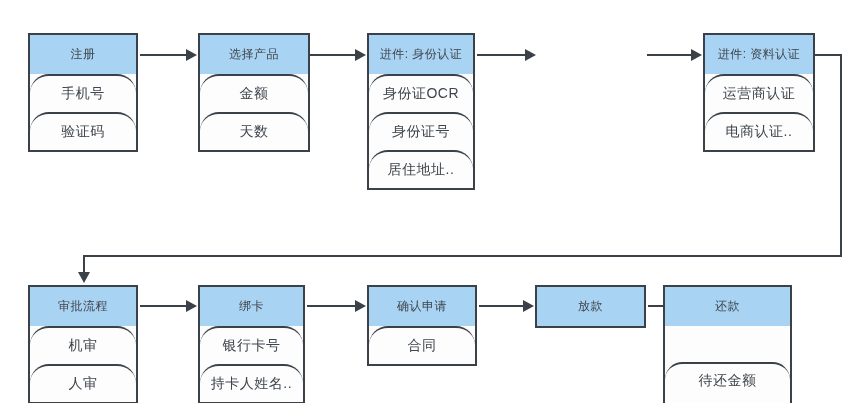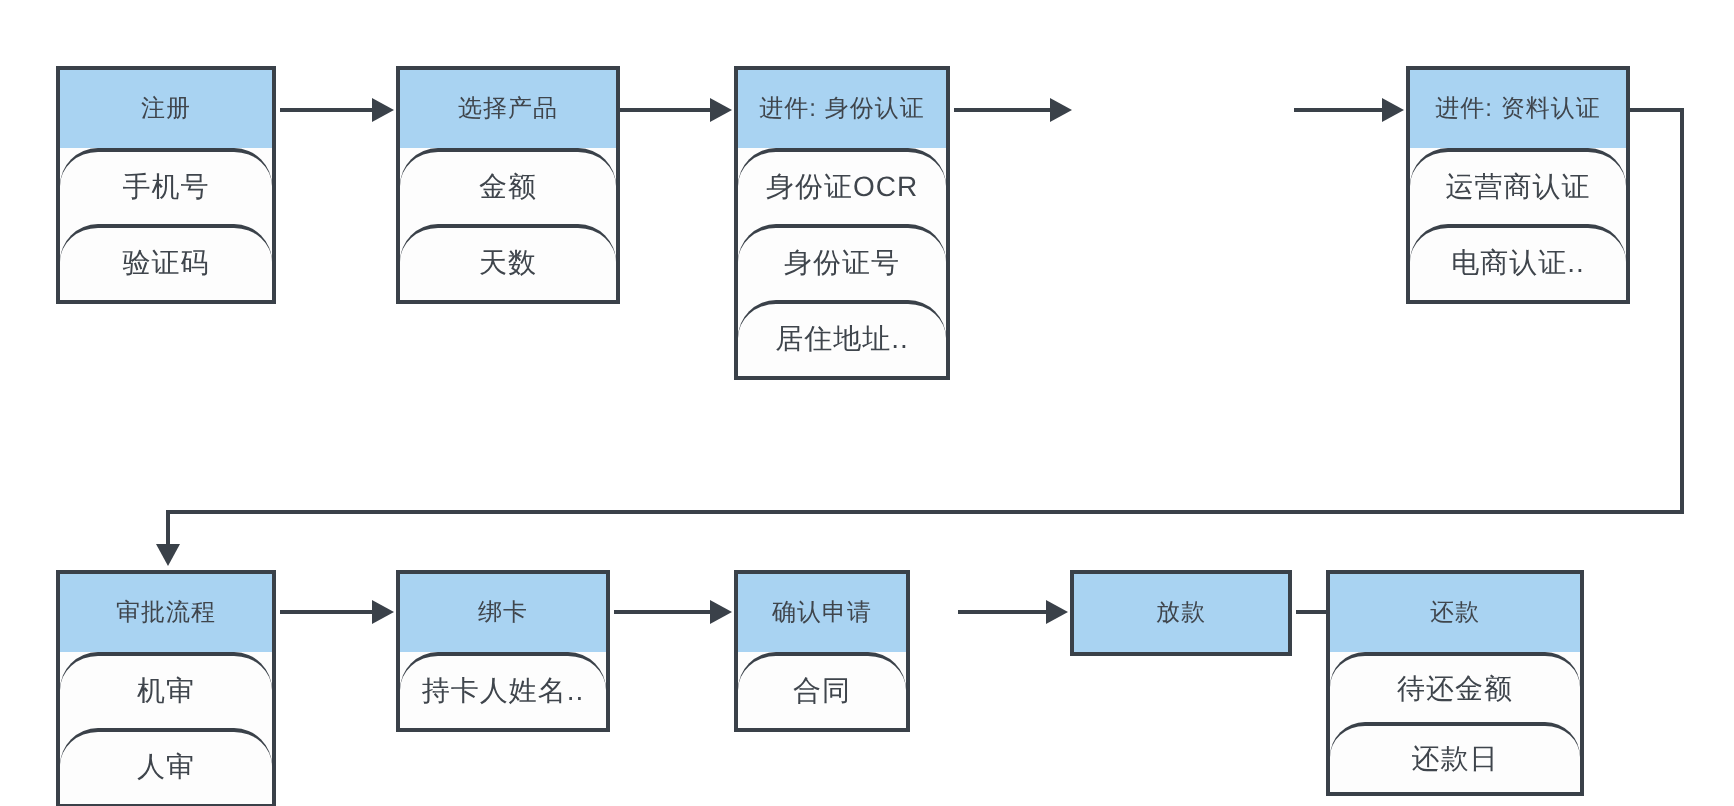--- a/index.html
+++ b/index.html
@@ -50,21 +50,21 @@
     height: 38px;
     border-top: 2px solid var(--box-border);
     display: flex;
     align-items: center;
     justify-content: center;
     font-size: 14px;
     letter-spacing: 0.5px;
     background: #fdfdfd;
     border-radius: 19px;
   }
-  .node.short .rw { height: 35px; }
+  .node.short .rw { height: 35px; margin-top: 36px; }
 </style>
 </head>
 <body>
 
 <div class="canvas">
 
   <svg class="connectors" viewBox="0 0 867 403" xmlns="http://www.w3.org/2000/svg">
 
     <g>
       <line class="cline" x1="140" y1="55" x2="186" y2="55"></line>
@@ -133,24 +133,25 @@
   </div>
 
   <div class="node" style="left:703px; top:33px; width:112px">
     <div class="hd">进件: 资料认证</div>
     <div class="rw">运营商认证</div>
     <div class="rw">电商认证..</div>
   </div>
 
   <div class="node" style="left:198px; top:285px; width:107px">
     <div class="hd">绑卡</div>
+    <div class="rw">银行卡号</div>
     <div class="rw">持卡人姓名..</div>
   </div>
 
-  <div class="node" style="left:367px; top:285px; width:88px">
+  <div class="node" style="left:367px; top:285px; width:110px">
     <div class="hd">确认申请</div>
     <div class="rw">合同</div>
   </div>
 
   <div class="node" style="left:535px; top:285px; width:111px">
     <div class="hd">放款</div>
   </div>
 
   <div class="node short" style="left:663px; top:285px; width:129px">
     <div class="hd">还款</div>

